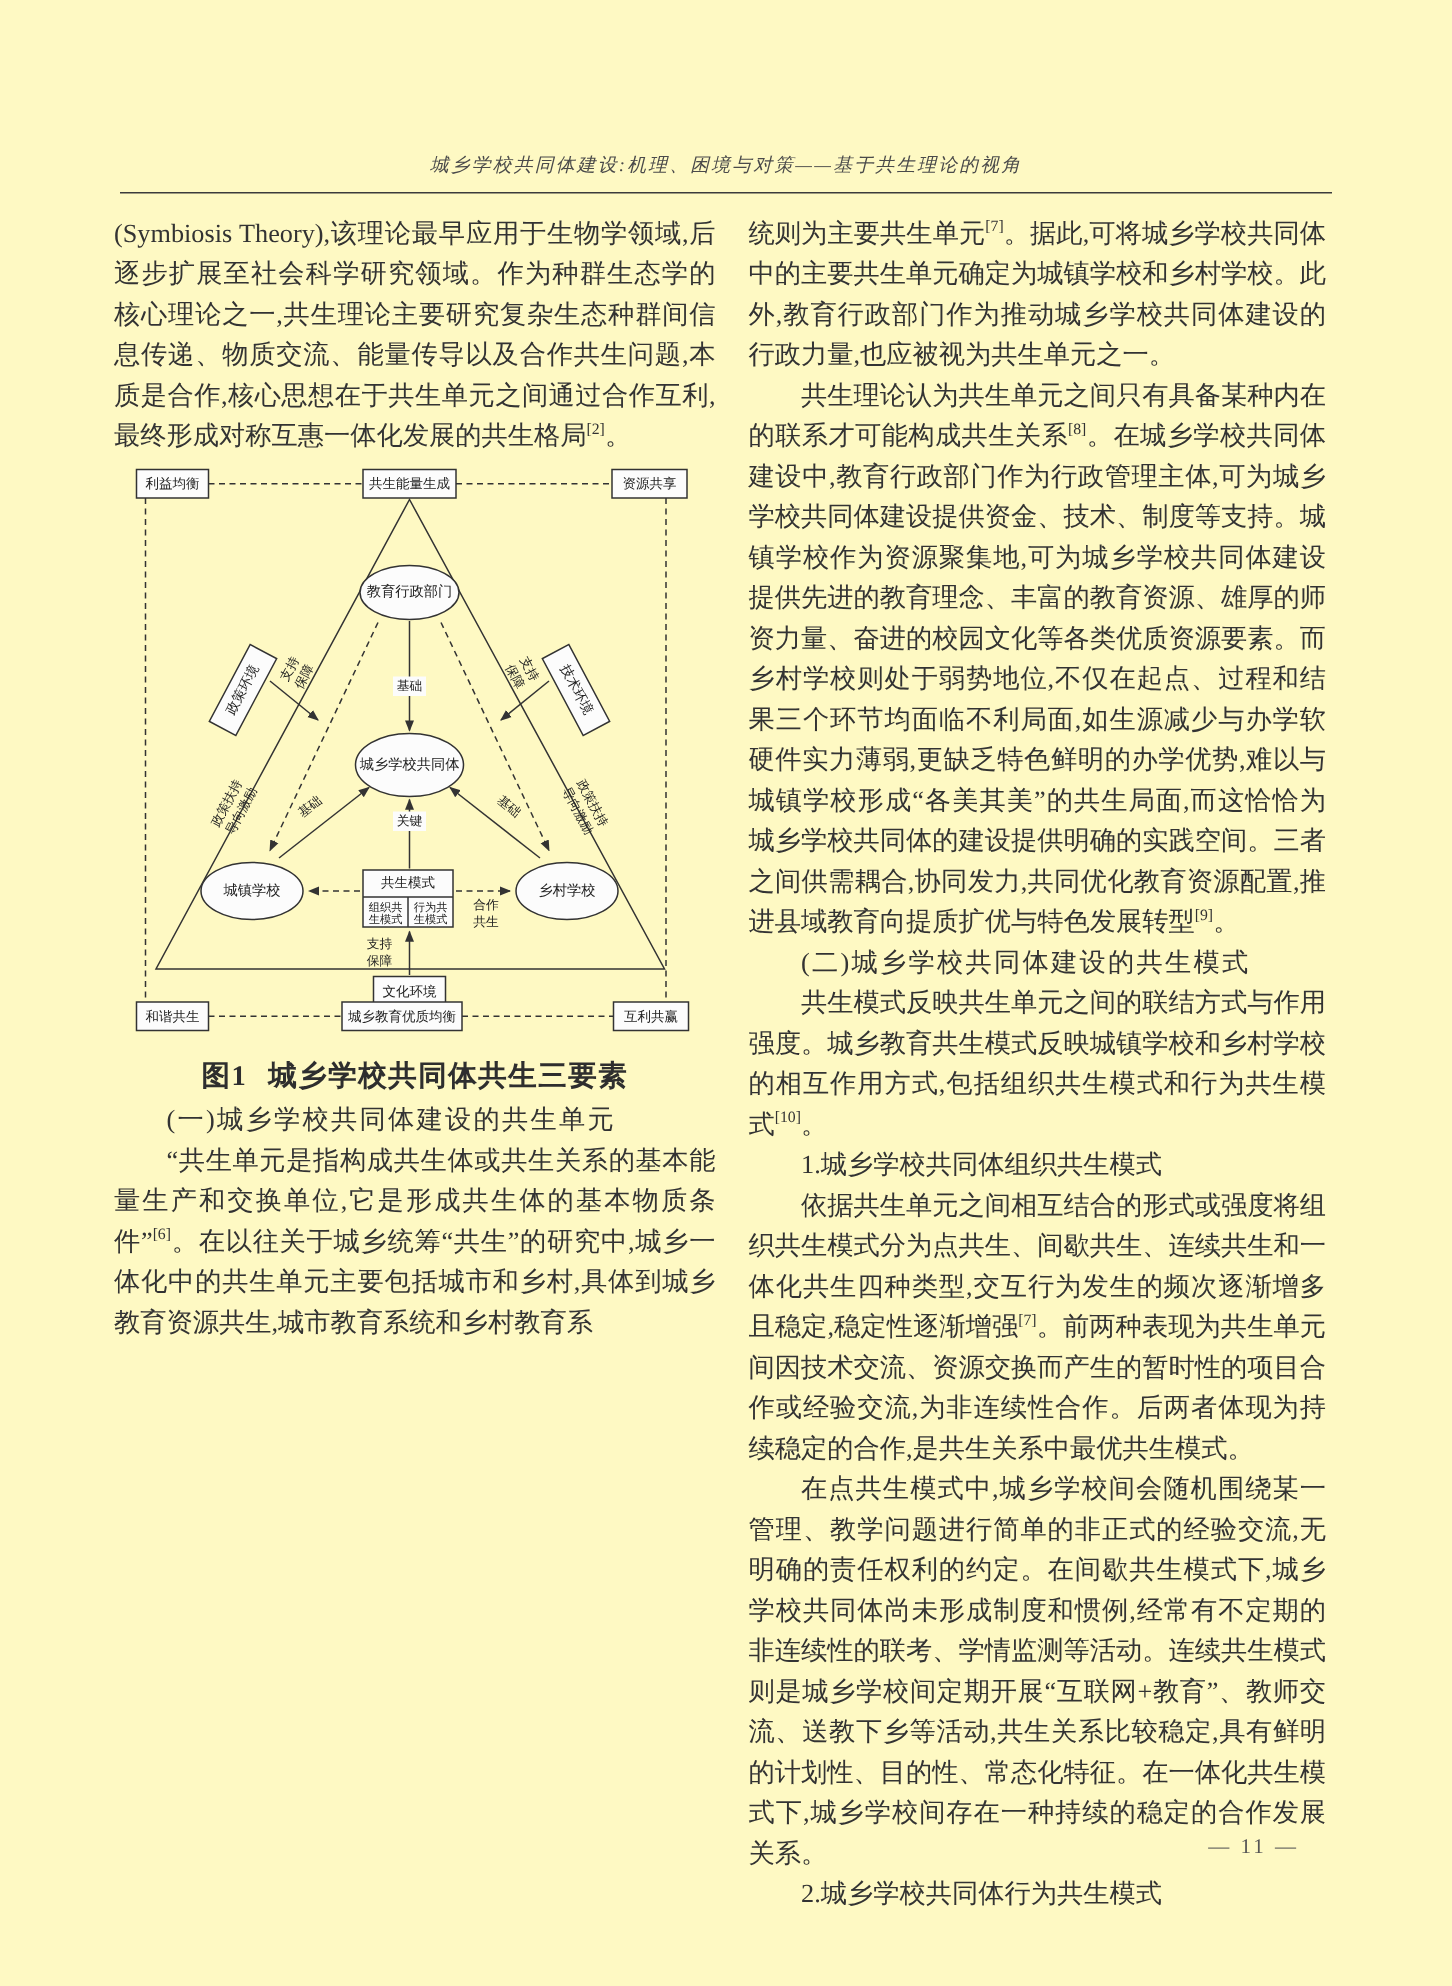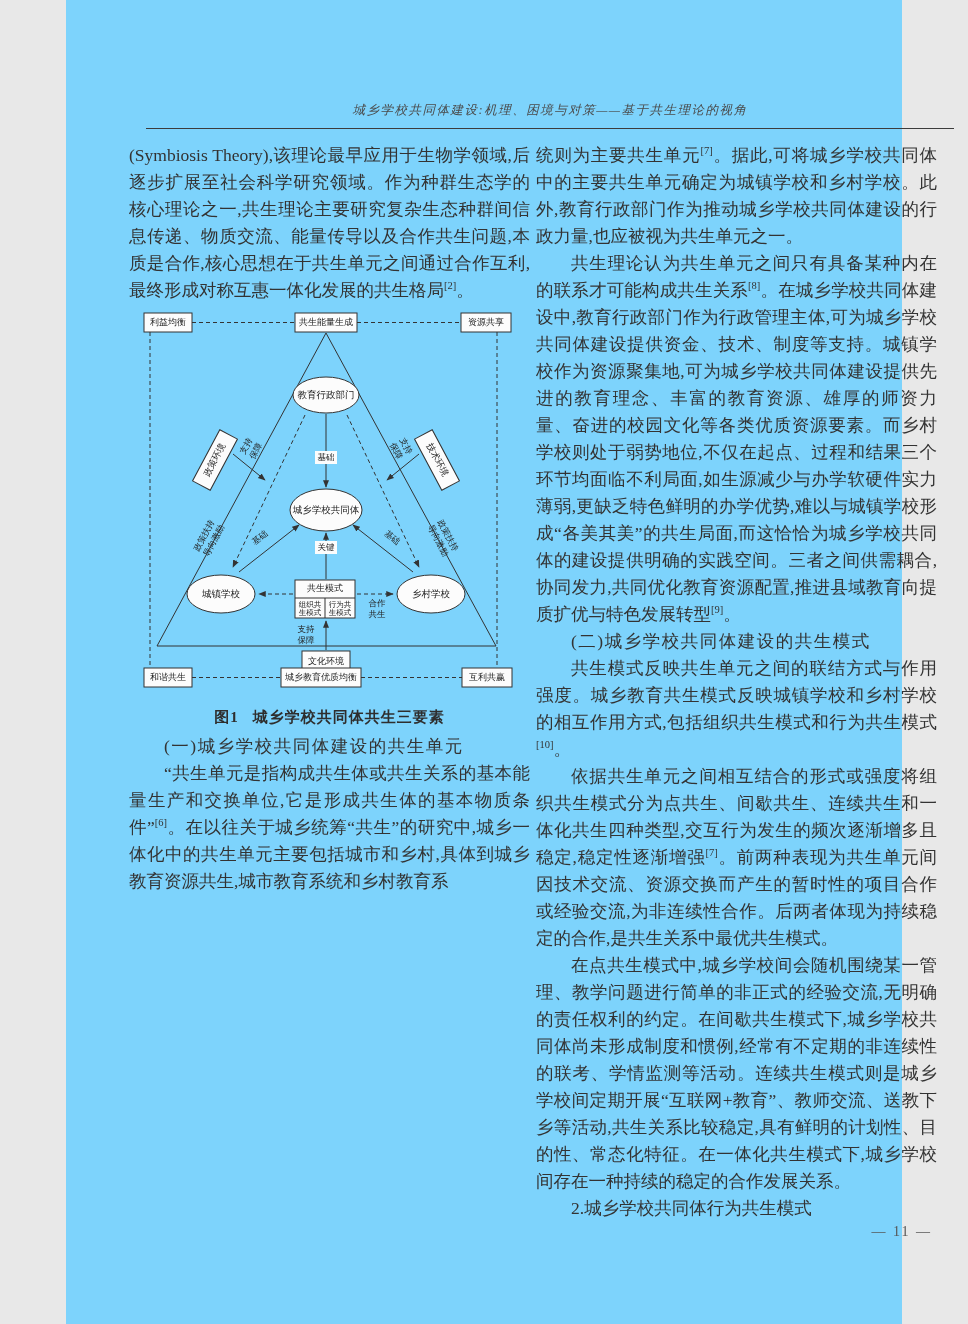--- a/index.html
+++ b/index.html
@@ -1,29 +1,29 @@
 <!DOCTYPE html>
 <html><head>
 <meta charset="utf-8">
 <style>
   html,body{margin:0;padding:0;background:#e8e8e8;}
-  .page{position:relative;width:836px;height:1324px;background:#7dd3fc;margin:0 auto;
+  .page{position:relative;width:968px;height:1324px;background:#fef9c3;margin:0 auto;
         font-family:"Liberation Serif","DejaVu Serif",serif;color:#333;}
   .header{position:absolute;left:80px;width:808px;top:102px;}
   .header-title{text-align:center;font-size:12.5px;color:#4a4a4a;font-style:italic;letter-spacing:1.5px;}
   .header-rule{margin-top:9px;border-top:1.4px solid #3c3c3c;height:0;}
-  .columns{position:absolute;top:142px;left:63px;width:808px;display:flex;gap:6px;}
+  .columns{position:absolute;top:142px;left:76px;width:808px;display:flex;gap:22px;}
   .col{width:401px;font-size:17.5px;line-height:27px;text-align:justify;}
   .para{margin:0;text-indent:2em;}
   .para.noindent{text-indent:0;}
   .heading{margin:0;text-indent:2em;letter-spacing:1.5px;font-family:"Liberation Serif","DejaVu Serif",serif;}
   .subheading{margin:0;text-indent:2em;}
   sup.ref{font-size:0.6em;vertical-align:super;line-height:0;}
   figure{margin:6px 0 2px 0;}
-  figcaption{text-align:center;font-size:15px;font-weight:bold;letter-spacing:1px;margin-top:2px;color:#2e2e2e;}
+  figcaption{text-align:center;font-size:19px;font-weight:bold;letter-spacing:1px;margin-top:2px;color:#2e2e2e;}
   .fig-cap-gap{margin-left:14px;}
   .page-number{position:absolute;top:1224px;left:786px;width:80px;text-align:right;
                font-size:14px;color:#555;letter-spacing:2px;}
   
   svg{display:block;}
   svg text{fill:#222;font-family:"Liberation Sans","DejaVu Sans",sans-serif;}
   .fg-box{fill:#fcfcfc;stroke:#333;stroke-width:1;}
   .fg-line{stroke:#333;stroke-width:1;fill:none;}
   .fg-dash{stroke:#333;stroke-width:1;fill:none;stroke-dasharray:4 3;}
   .fg-node{fill:#fcfcfc;stroke:#333;stroke-width:1;}
@@ -163,20 +163,21 @@
 
       <p class="heading">(一)城乡学校共同体建设的共生单元</p>
       <p class="para">“共生单元是指构成共生体或共生关系的基本能量生产和交换单位,它是形成共生体的基本物质条件”<sup class="ref">[6]</sup>。在以往关于城乡统筹“共生”的研究中,城乡一体化中的共生单元主要包括城市和乡村,具体到城乡教育资源共生,城市教育系统和乡村教育系</p>
     </div>
 
     <div class="col">
       <p class="para noindent">统则为主要共生单元<sup class="ref">[7]</sup>。据此,可将城乡学校共同体中的主要共生单元确定为城镇学校和乡村学校。此外,教育行政部门作为推动城乡学校共同体建设的行政力量,也应被视为共生单元之一。</p>
       <p class="para">共生理论认为共生单元之间只有具备某种内在的联系才可能构成共生关系<sup class="ref">[8]</sup>。在城乡学校共同体建设中,教育行政部门作为行政管理主体,可为城乡学校共同体建设提供资金、技术、制度等支持。城镇学校作为资源聚集地,可为城乡学校共同体建设提供先进的教育理念、丰富的教育资源、雄厚的师资力量、奋进的校园文化等各类优质资源要素。而乡村学校则处于弱势地位,不仅在起点、过程和结果三个环节均面临不利局面,如生源减少与办学软硬件实力薄弱,更缺乏特色鲜明的办学优势,难以与城镇学校形成“各美其美”的共生局面,而这恰恰为城乡学校共同体的建设提供明确的实践空间。三者之间供需耦合,协同发力,共同优化教育资源配置,推进县域教育向提质扩优与特色发展转型<sup class="ref">[9]</sup>。</p>
       <p class="heading">(二)城乡学校共同体建设的共生模式</p>
       <p class="para">共生模式反映共生单元之间的联结方式与作用强度。城乡教育共生模式反映城镇学校和乡村学校的相互作用方式,包括组织共生模式和行为共生模式<sup class="ref">[10]</sup>。</p>
+      <p class="subheading">1.城乡学校共同体组织共生模式</p>
       <p class="para">依据共生单元之间相互结合的形式或强度将组织共生模式分为点共生、间歇共生、连续共生和一体化共生四种类型,交互行为发生的频次逐渐增多且稳定,稳定性逐渐增强<sup class="ref">[7]</sup>。前两种表现为共生单元间因技术交流、资源交换而产生的暂时性的项目合作或经验交流,为非连续性合作。后两者体现为持续稳定的合作,是共生关系中最优共生模式。</p>
       <p class="para">在点共生模式中,城乡学校间会随机围绕某一管理、教学问题进行简单的非正式的经验交流,无明确的责任权利的约定。在间歇共生模式下,城乡学校共同体尚未形成制度和惯例,经常有不定期的非连续性的联考、学情监测等活动。连续共生模式则是城乡学校间定期开展“互联网+教育”、教师交流、送教下乡等活动,共生关系比较稳定,具有鲜明的计划性、目的性、常态化特征。在一体化共生模式下,城乡学校间存在一种持续的稳定的合作发展关系。</p>
       <p class="subheading">2.城乡学校共同体行为共生模式</p>
     </div>
 
   </div>
 
   <div class="page-number">— 11 —</div>
 </div>
 

